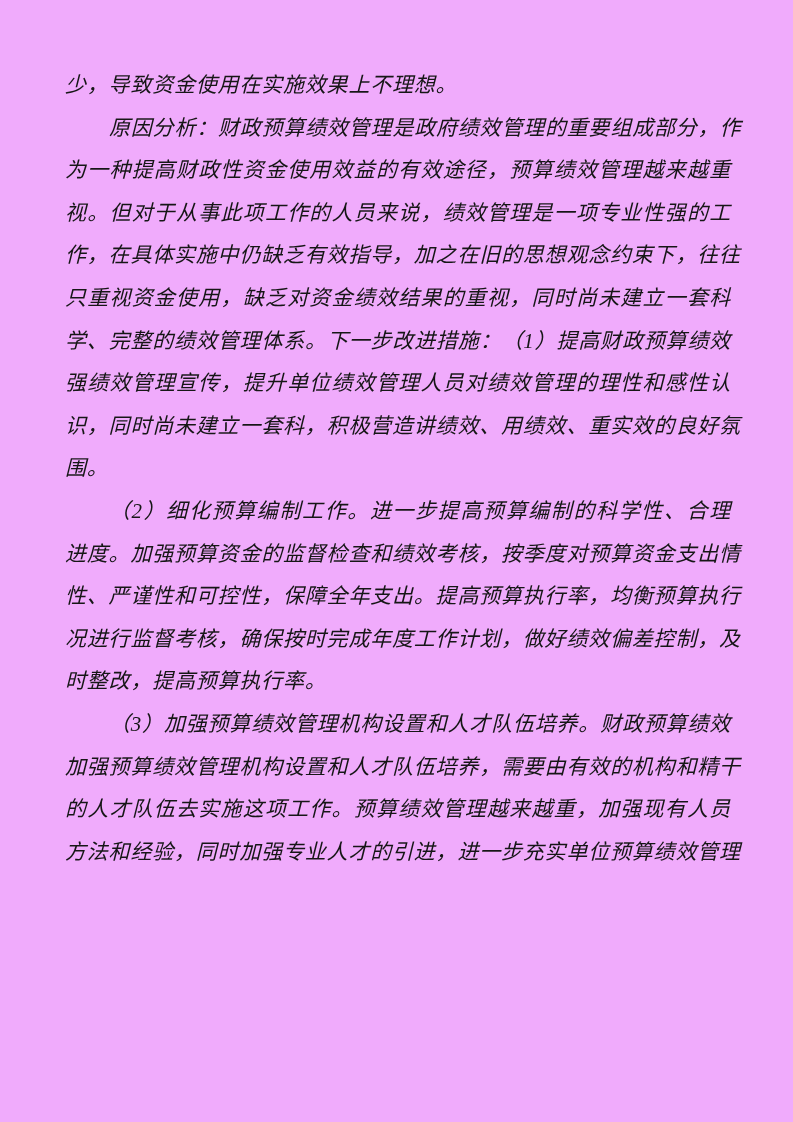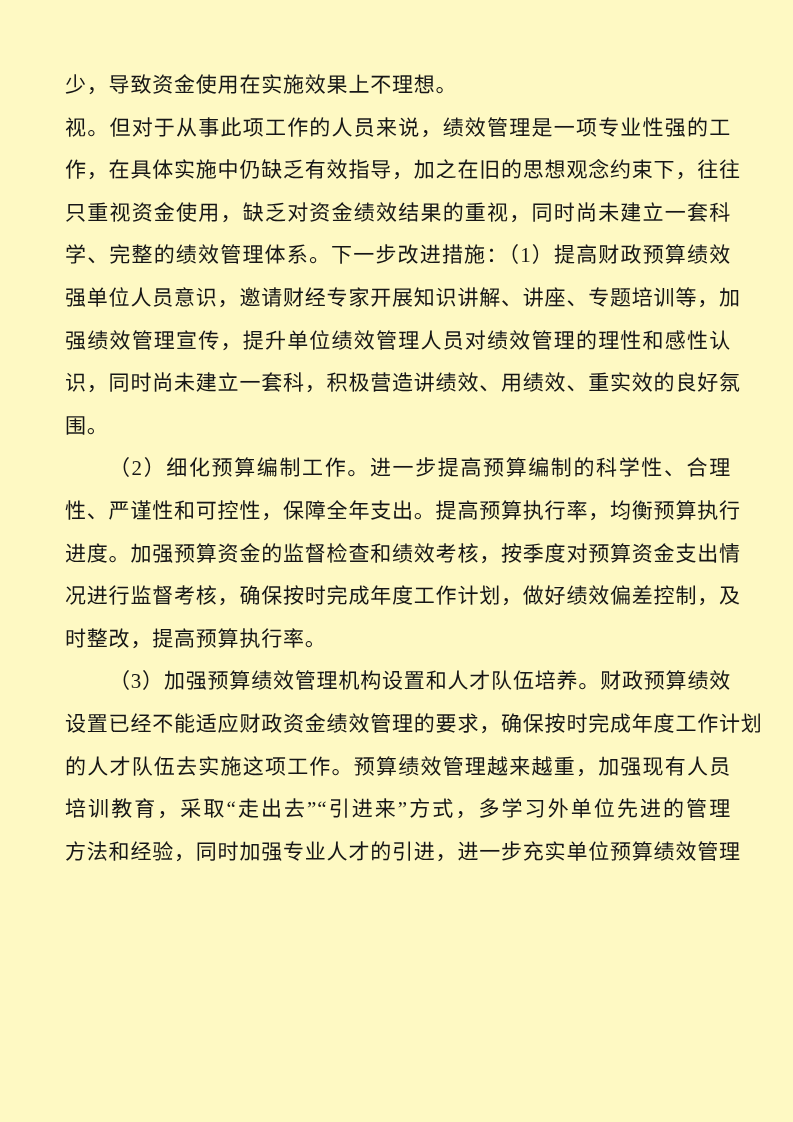--- a/index.html
+++ b/index.html
@@ -44,43 +44,43 @@
   .line.end {
     text-align-last: left;
   }
   .line.indent {
     padding-left: 44px; 
   }
 </style>
 </head>
 <body>
 
-<div class="page" style="background: #fef9c3; color: rgb(22, 22, 22);">
+<div class="page" style="background: #f0abfc; color: rgb(22, 22, 22); font-style: italic;">
   <div class="text-body">
       <div class="paragraph">
         <div class="line end">少，导致资金使用在实施效果上不理想。</div>
       </div>
       <div class="paragraph">
+        <div class="line indent fill">原因分析：财政预算绩效管理是政府绩效管理的重要组成部分，作</div>
+        <div class="line fill">为一种提高财政性资金使用效益的有效途径，预算绩效管理越来越重</div>
         <div class="line fill">视。但对于从事此项工作的人员来说，绩效管理是一项专业性强的工</div>
         <div class="line fill">作，在具体实施中仍缺乏有效指导，加之在旧的思想观念约束下，往往</div>
         <div class="line fill">只重视资金使用，缺乏对资金绩效结果的重视，同时尚未建立一套科</div>
         <div class="line fill">学、完整的绩效管理体系。下一步改进措施：（1）提高财政预算绩效</div>
-        <div class="line fill">强单位人员意识，邀请财经专家开展知识讲解、讲座、专题培训等，加</div>
         <div class="line fill">强绩效管理宣传，提升单位绩效管理人员对绩效管理的理性和感性认</div>
         <div class="line fill">识，同时尚未建立一套科，积极营造讲绩效、用绩效、重实效的良好氛</div>
         <div class="line end">围。</div>
       </div>
       <div class="paragraph">
         <div class="line indent fill">（2）细化预算编制工作。进一步提高预算编制的科学性、合理</div>
+        <div class="line fill">进度。加强预算资金的监督检查和绩效考核，按季度对预算资金支出情</div>
         <div class="line fill">性、严谨性和可控性，保障全年支出。提高预算执行率，均衡预算执行</div>
-        <div class="line fill">进度。加强预算资金的监督检查和绩效考核，按季度对预算资金支出情</div>
         <div class="line fill">况进行监督考核，确保按时完成年度工作计划，做好绩效偏差控制，及</div>
         <div class="line end">时整改，提高预算执行率。</div>
       </div>
       <div class="paragraph">
         <div class="line indent fill">（3）加强预算绩效管理机构设置和人才队伍培养。财政预算绩效</div>
-        <div class="line fill">设置已经不能适应财政资金绩效管理的要求，确保按时完成年度工作计划</div>
+        <div class="line fill">加强预算绩效管理机构设置和人才队伍培养，需要由有效的机构和精干</div>
         <div class="line fill">的人才队伍去实施这项工作。预算绩效管理越来越重，加强现有人员</div>
-        <div class="line fill">培训教育，采取“走出去”“引进来”方式，多学习外单位先进的管理</div>
         <div class="line fill">方法和经验，同时加强专业人才的引进，进一步充实单位预算绩效管理</div>
       </div>
     </div>
 </div>
 
 </body></html>

